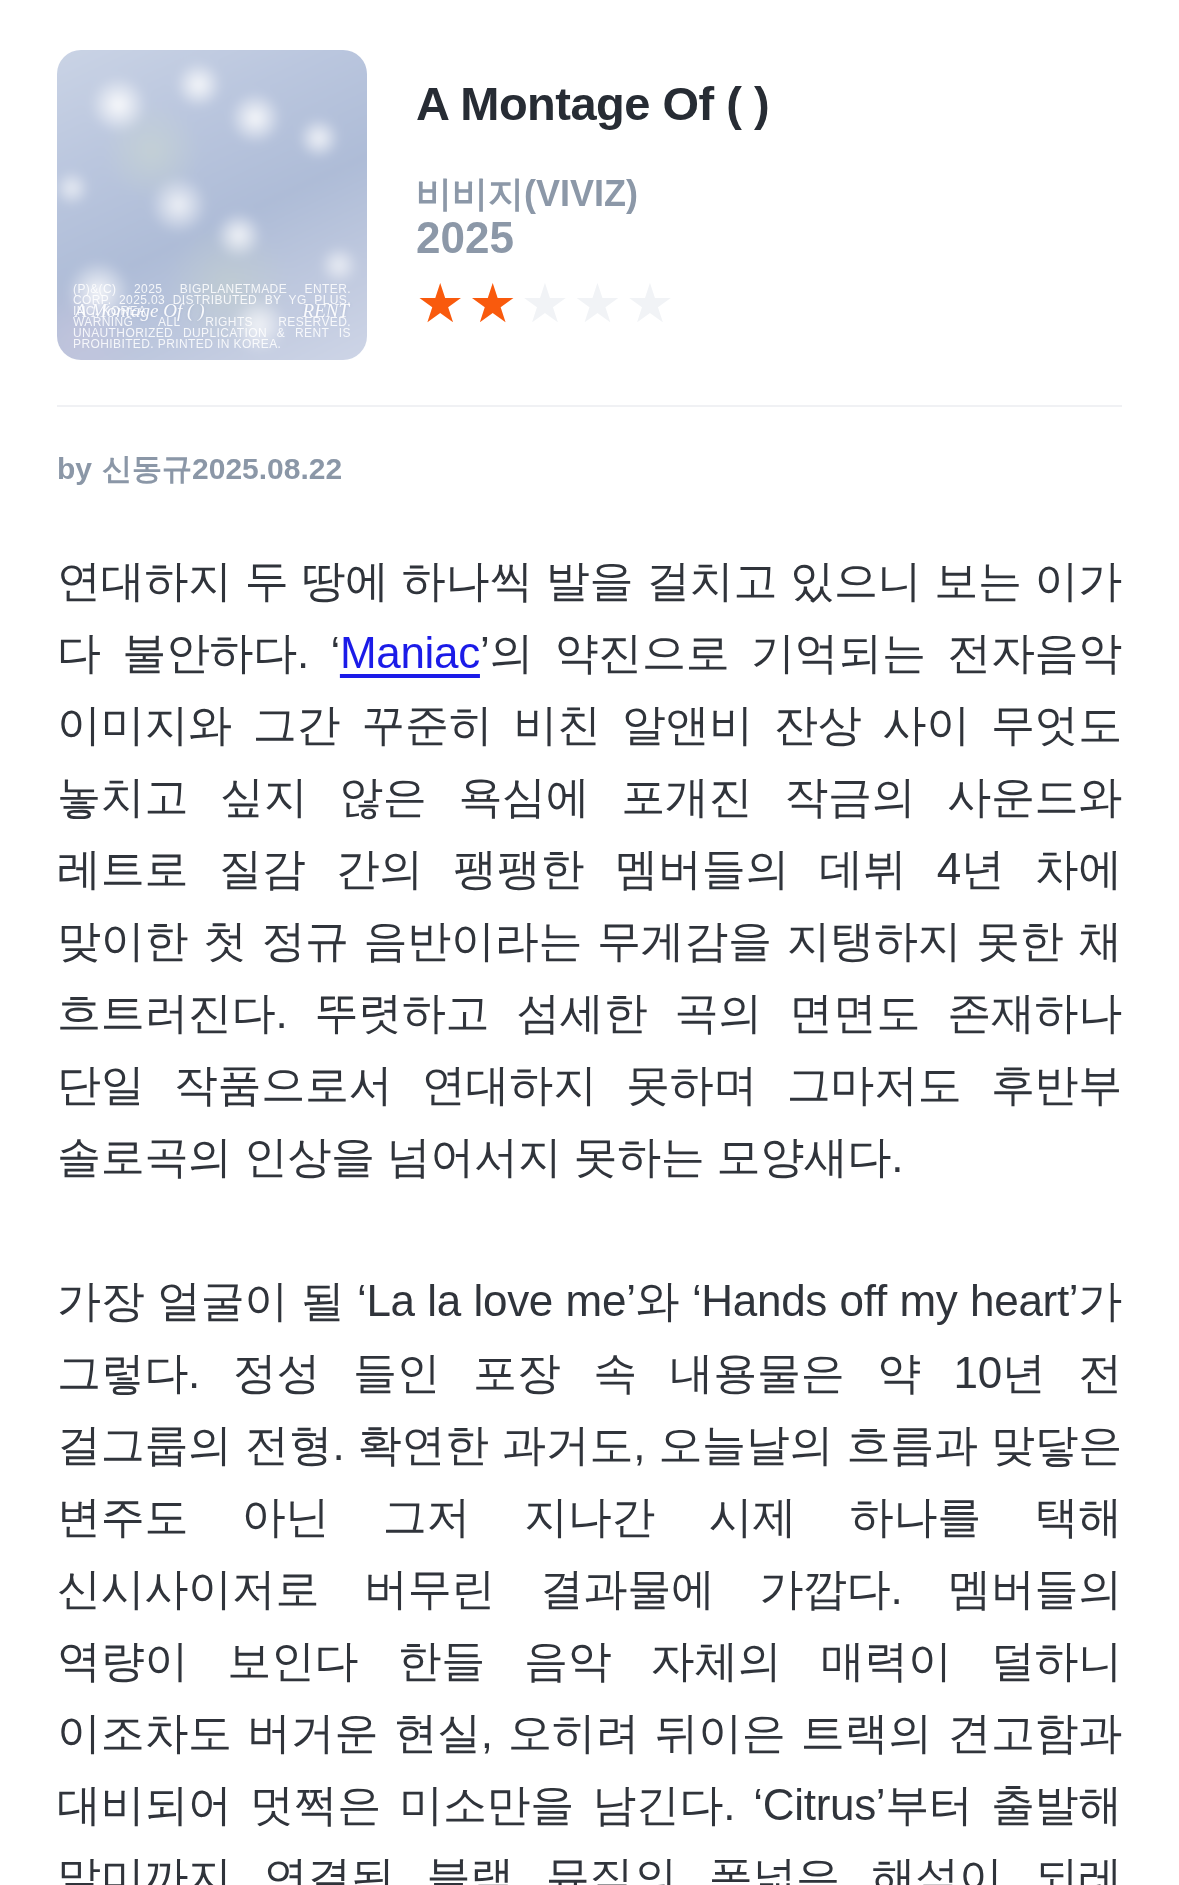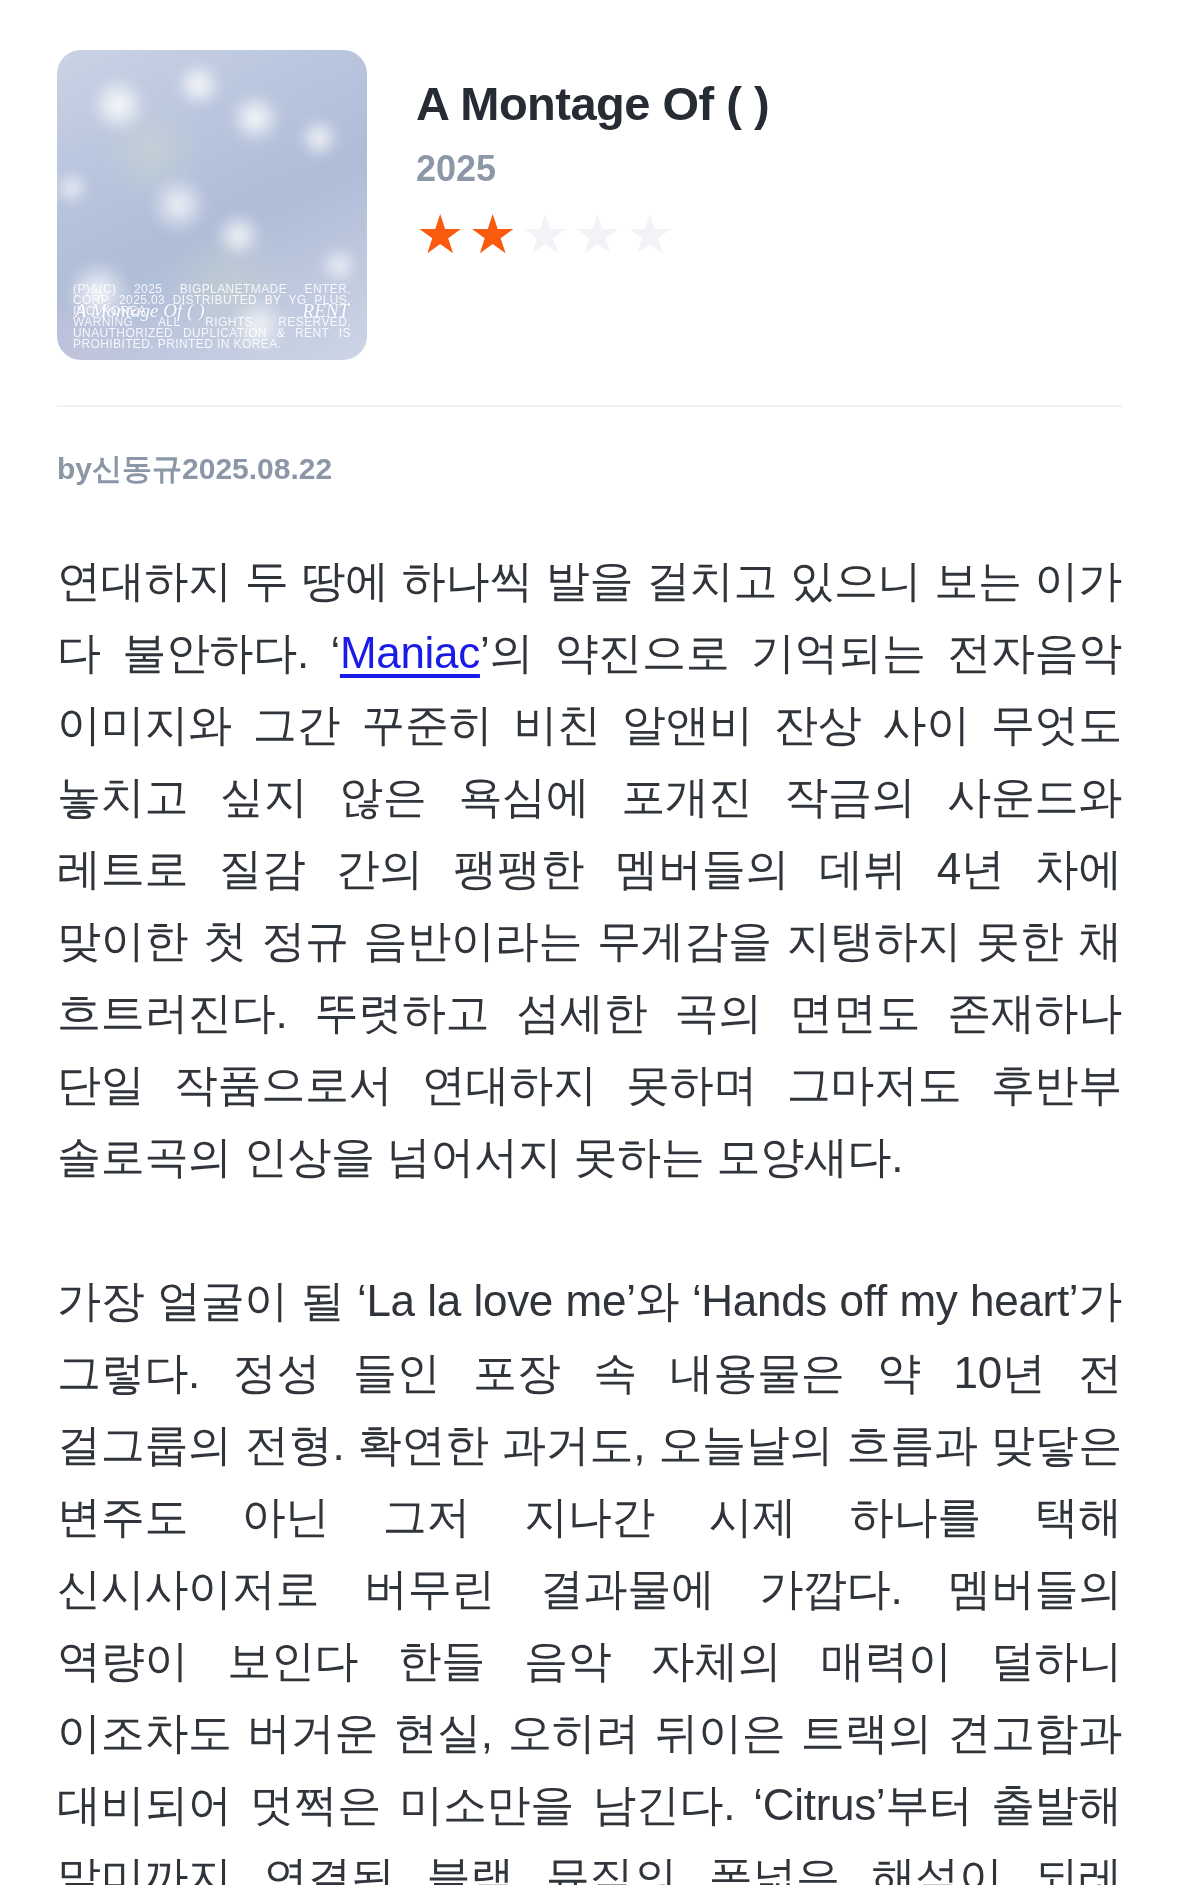--- a/index.html
+++ b/index.html
@@ -85,22 +85,21 @@
   .album-artist {
     margin-top: 40px;
     font-size: 36px;
     line-height: 44px;
     font-weight: 600;
     color: #8c98a8;
     text-decoration: none;
     display: inline-block;
   }
   .album-year {
-    margin-top: 15px;
-    font-size: 36px;
+    font-size: 44px;
     line-height: 44px;
     font-weight: 600;
     color: #8c98a8;
   }
   .stars {
     margin-top: 14px;
     font-size: 54px;
     line-height: 58px;
     letter-spacing: 4px;
     white-space: nowrap;
@@ -115,21 +114,21 @@
     margin: 45px 57px 0 57px;
     border: 0;
   }
   .byline {
     margin: 42px 57px 0 57px;
     font-size: 30px;
     line-height: 40px;
     font-weight: 600;
     color: #8b97a7;
   }
-  .byline .author { margin-left: 0; }
+  .byline .author { margin-left: 10px; }
   .byline .date   { }
   
   .review {
     margin: 56px 57px 0 57px;
     color: #30343b;
     font-size: 44px;
     line-height: 72px;
     text-align: justify;
     word-break: keep-all;
     letter-spacing: -0.3px;
@@ -151,20 +150,21 @@
       <span>A Montage Of ( )</span>
       <span>RENT</span>
     </div>
     <div class="art-fineprint">
       <span style="display: block;">(P)&amp;(C) 2025 BIGPLANETMADE ENTER. CORP. 2025.03 DISTRIBUTED BY YG PLUS, INC. KOREA</span>
       <span>WARNING ALL RIGHTS RESERVED. UNAUTHORIZED DUPLICATION &amp; RENT IS PROHIBITED. PRINTED IN KOREA.</span>
     </div>
   </div>
   <div class="header-info">
     <h1 class="album-title">A Montage Of ( )</h1>
+    <a class="album-artist" href="#">비비지(VIVIZ)</a>
     <div class="album-year">2025</div>
     <div class="stars"><span class="star filled">★</span><span class="star filled">★</span><span class="star empty">★</span><span class="star empty">★</span><span class="star empty">★</span></div>
   </div>
 </div>
 
 <hr class="divider">
 
 <div class="byline">
   <span>by</span><span class="author">신동규</span><span class="date">2025.08.22</span>
 </div>

